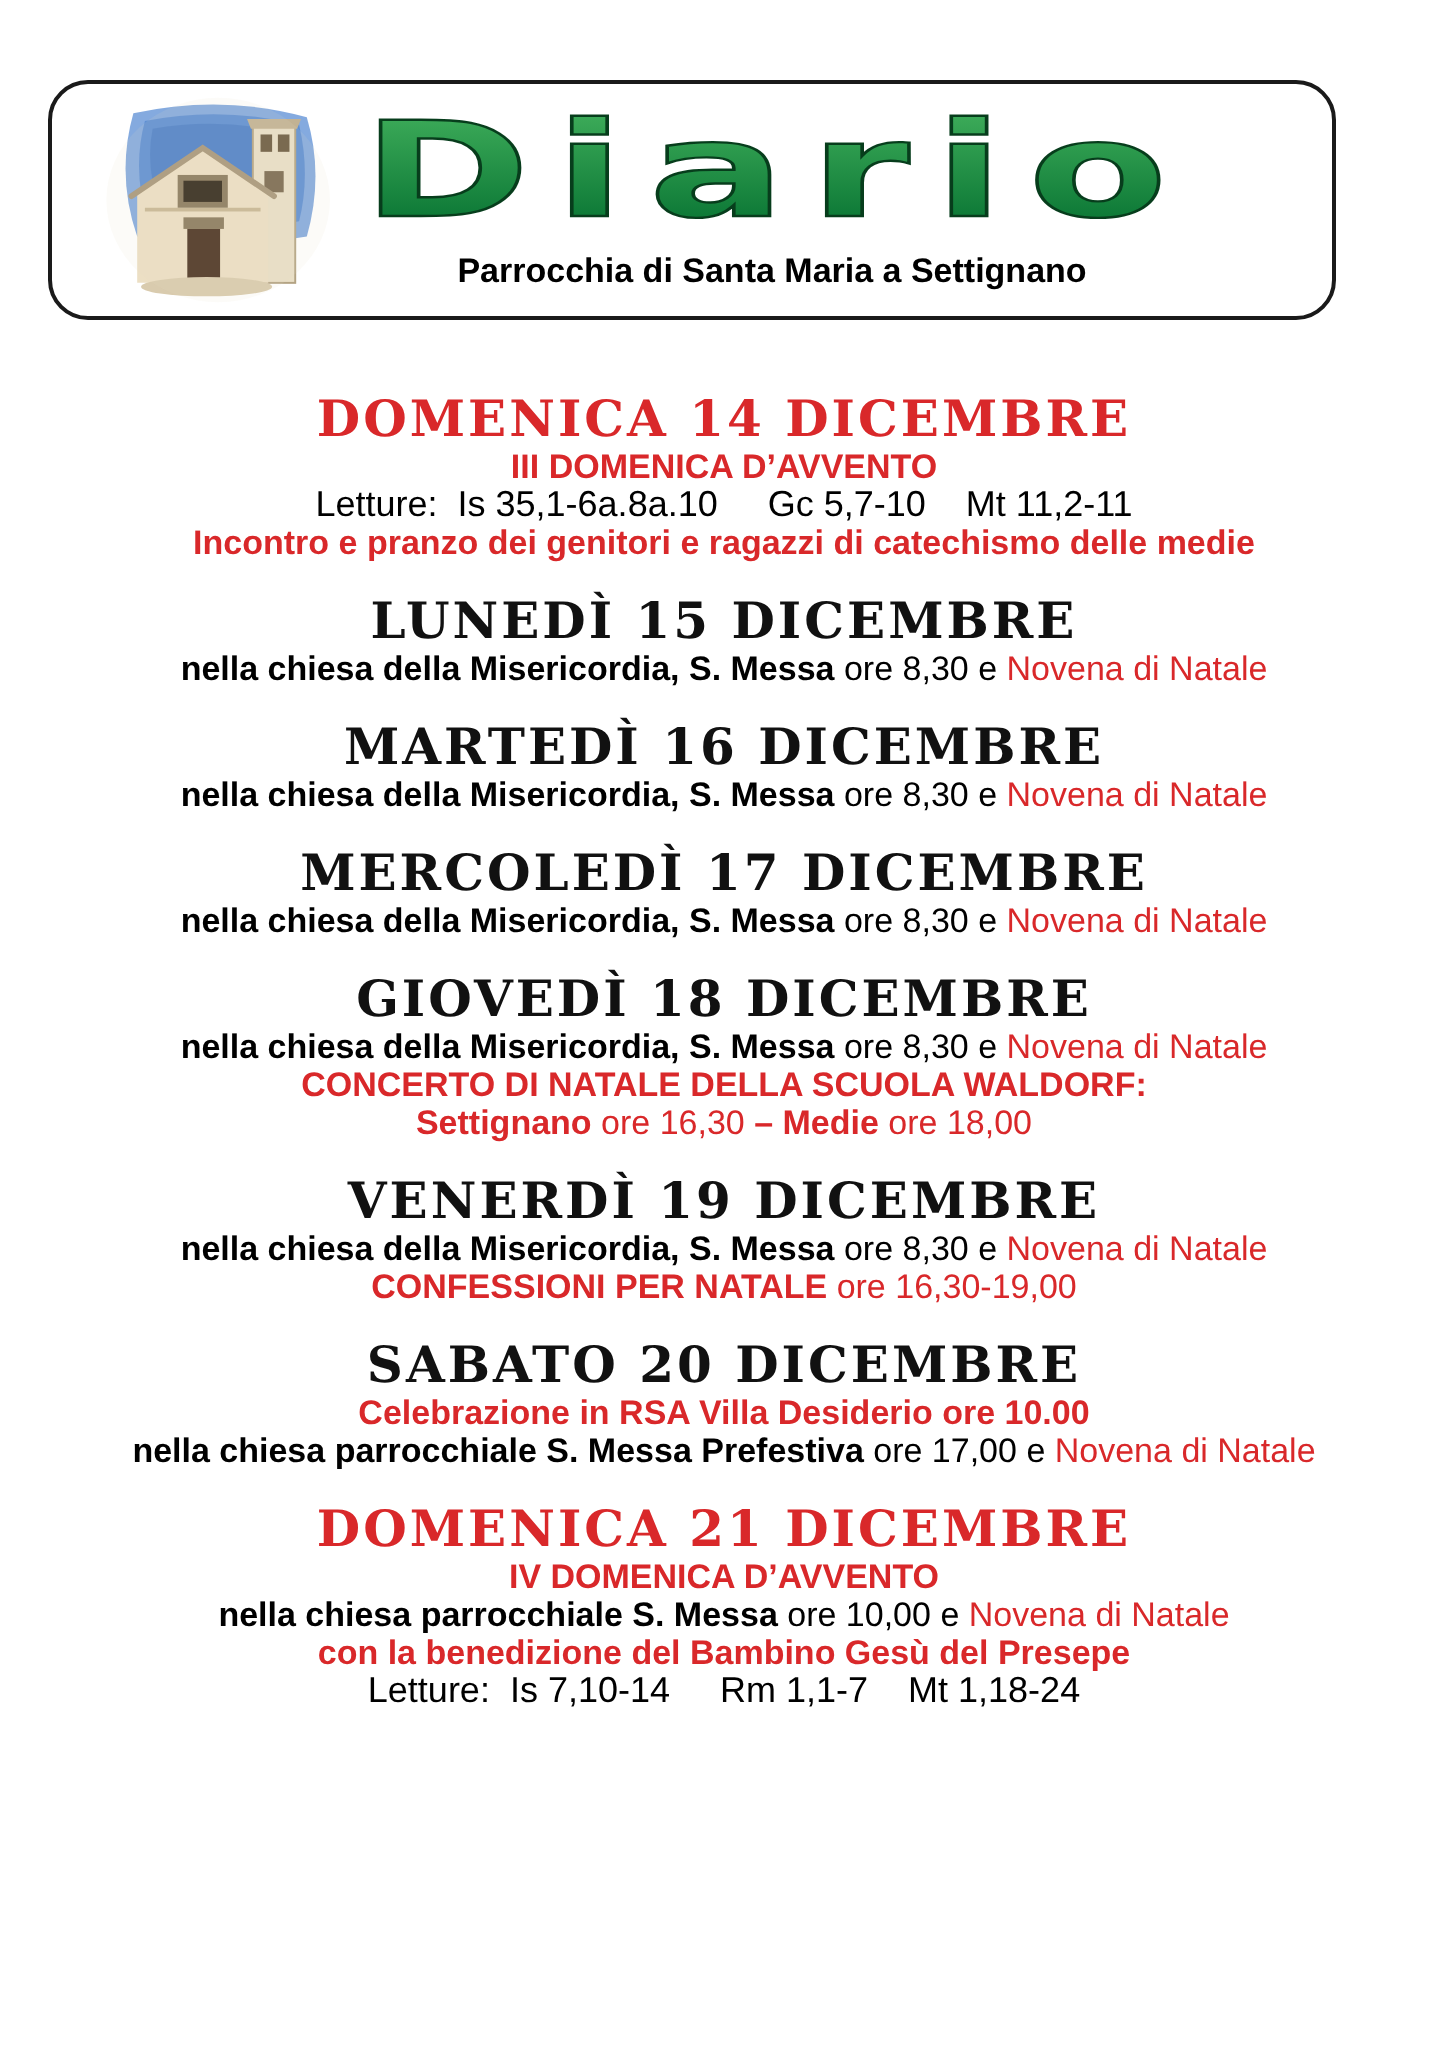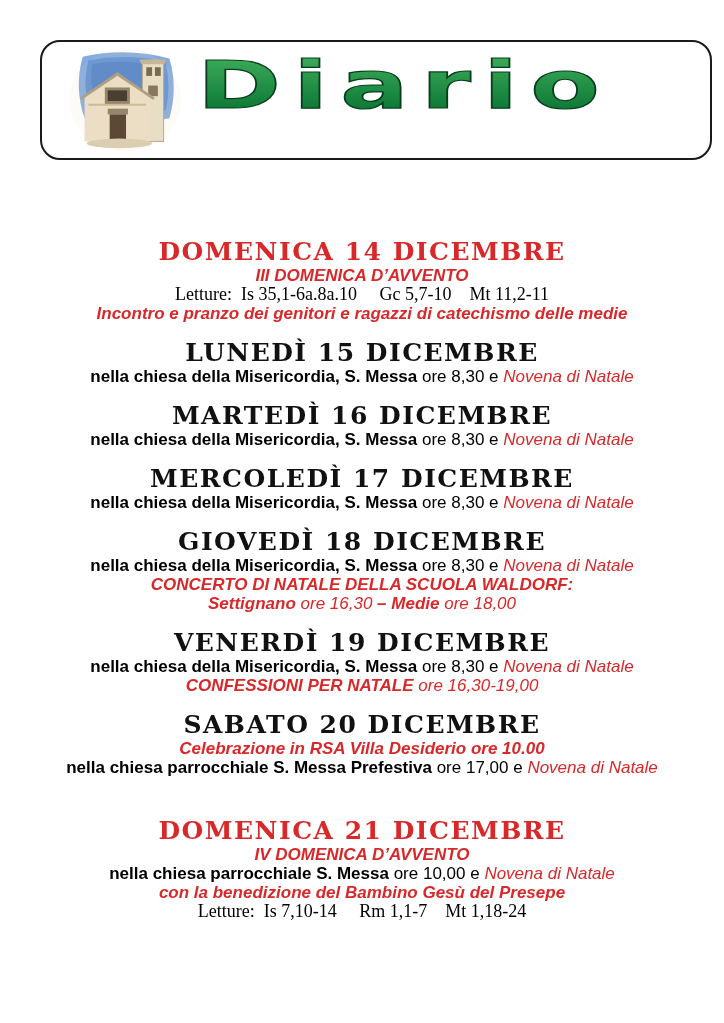--- a/index.html
+++ b/index.html
@@ -15,28 +15,27 @@
   .page {
     position: relative;
     width: 724px;
     height: 1023px;
     background: #ffffff;
   }
 
   
   .header-box {
     position: absolute;
-    left: 40px;
+    left: 24px;
     top: 40px;
     width: 640px;
     height: 116px;
     border: 2px solid #1a1a1a;
     border-radius: 20px;
     background: #ffffff;
-    padding-left: 28px;
   }
   .church {
     position: absolute;
     left: 24px;
     top: 5px;
     width: 122px;
     height: 106px;
   }
   .diario-svg {
     position: absolute;
@@ -68,34 +67,34 @@
   section.day-section { margin: 0 0 18px 0; }
   .day-heading {
     font-family: "DejaVu Serif", serif;
     font-weight: bold;
     font-size: 25px;
     line-height: 24px;
     letter-spacing: 1.5px;
     margin: 0 0 2px 0;
     color: #111;
   }
-  .day-heading.red { color: var(--red); margin-top: 42px; }
+  .day-heading.red { color: var(--red); }
   .line {
     margin: 0;
     font-size: 17px;
     line-height: 19px;
     white-space: pre-wrap;
     color: #000;
   }
   .line.serif {
-    font-family: Liberation Serif, serif;
+    font-family: Liberation Sans, sans-serif;
     font-size: 18px;
   }
   .line .b { font-weight: bold; }
-  .line .red { color: var(--red); font-style: italic; }
+  .line .red { color: var(--red); }
 </style>
 </head>
 <body>
 
 <div class="page">
 
   <div class="header-box">
 
     <svg class="church" viewBox="0 0 120 110" aria-hidden="true">
 
@@ -126,20 +125,21 @@
     <svg class="diario-svg" viewBox="0 0 520 84" aria-hidden="true">
       <defs>
         <linearGradient id="diario-grad" x1="0" y1="0" x2="0" y2="1">
           <stop offset="0" stop-color="#45b45f"></stop>
           <stop offset="1" stop-color="#006b2d"></stop>
         </linearGradient>
       </defs>
       <text x="45" y="66" textLength="415" lengthAdjust="spacingAndGlyphs" font-family="DejaVu Sans, sans-serif" font-size="66" font-weight="bold" letter-spacing="8" fill="url(#diario-grad)" stroke="#073d1c" stroke-width="1.2">Diario</text>
     </svg>
 
+    <div class="subtitle">Parrocchia di Santa Maria a Settignano</div>
   </div>
 
   <main class="content">
       <section class="day-section">
         <h2 class="day-heading red">DOMENICA 14 DICEMBRE</h2>
         <p class="line"><span class="b red">III DOMENICA D’AVVENTO</span></p>
         <p class="line serif"><span>Letture:  Is 35,1-6a.8a.10     Gc 5,7-10    Mt 11,2-11</span></p>
         <p class="line"><span class="b red">Incontro e pranzo dei genitori e ragazzi di catechismo delle medie</span></p>
       </section>
       <section class="day-section">

